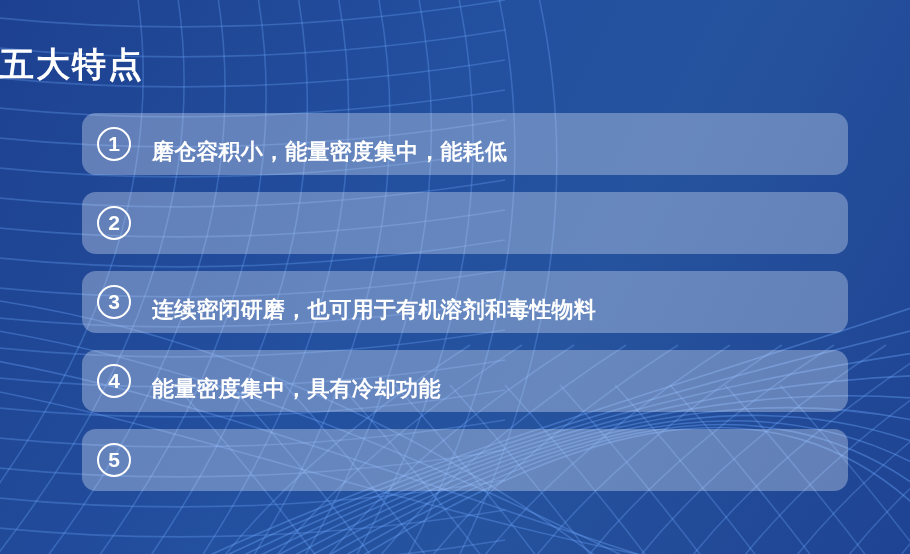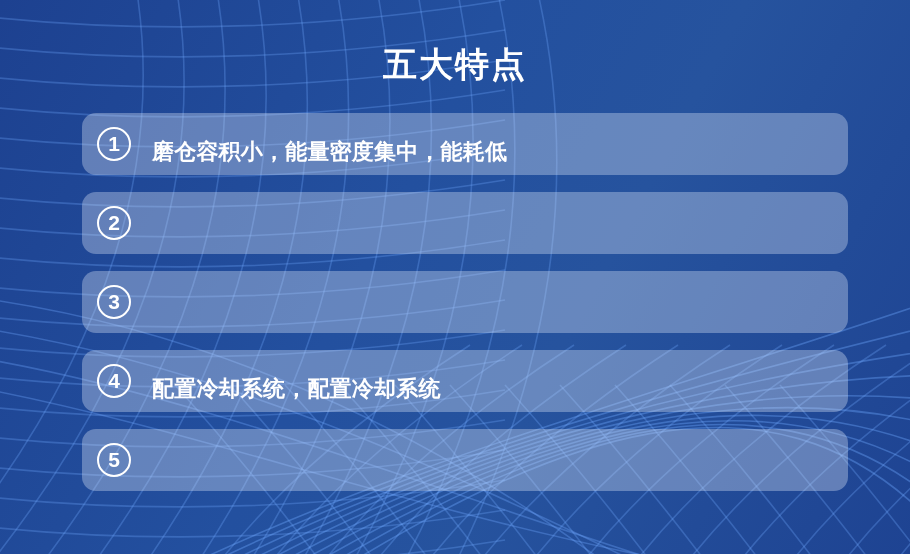--- a/index.html
+++ b/index.html
@@ -3,21 +3,21 @@
 <meta charset="utf-8">
 <style>
   html,body{margin:0;padding:0;}
   body{
     width:910px;height:554px;overflow:hidden;position:relative;
     font-family:"Liberation Sans","DejaVu Sans",sans-serif;
     background:linear-gradient(118deg,#1d4190 0%,#23509f 42%,#26539e 62%,#1e4392 100%);
   }
   .mesh{position:absolute;left:0;top:0;width:910px;height:554px;display:block;}
   .title{
-    position:absolute;top:42px;left:0;width:100%;text-align:center;
+    position:absolute;top:42px;left:0;width:100%;
     color:#ffffff;font-size:34px;font-weight:700;letter-spacing:2px;
   }
   .feature-list{
     position:absolute;left:82px;top:113px;width:766px;
     display:flex;flex-direction:column;gap:17px;
   }
   .feature-row{
     height:62px;border-radius:14px;
     background:rgba(230,238,252,0.34);
     display:flex;align-items:center;
@@ -120,24 +120,25 @@
     <span class="badge">1</span>
     <span class="feature-text">磨仓容积小，能量密度集中，能耗低</span>
   </div>
 
   <div class="feature-row">
     <span class="badge">2</span>
   </div>
 
   <div class="feature-row">
     <span class="badge">3</span>
+    <span class="feature-text">连续密闭研磨，也可用于有机溶剂和毒性物料</span>
   </div>
 
   <div class="feature-row">
     <span class="badge">4</span>
-    <span class="feature-text">配置冷却系统，配置冷却系统</span>
+    <span class="feature-text">能量密度集中，具有冷却功能</span>
   </div>
 
   <div class="feature-row">
     <span class="badge">5</span>
   </div>
 
 </div>
 
 </body></html>

